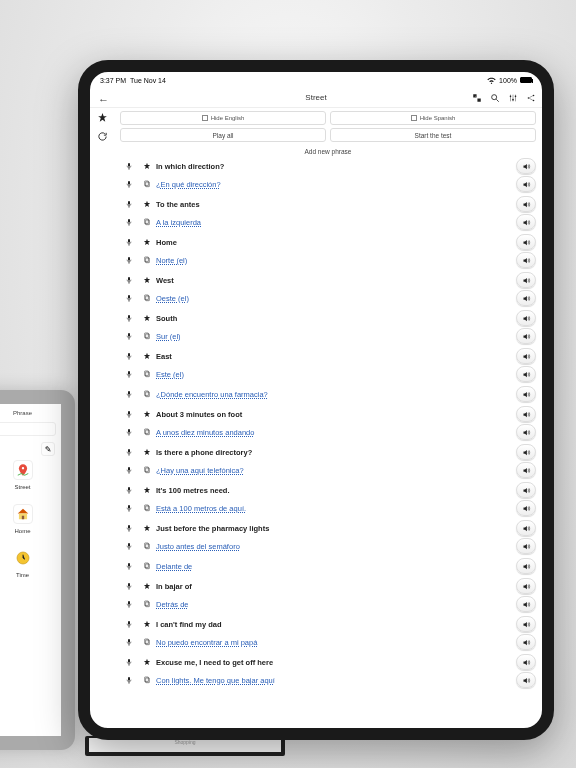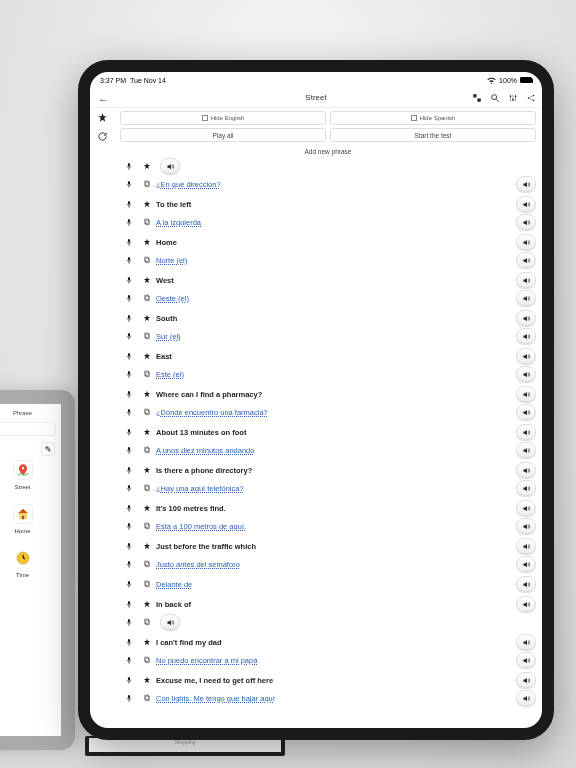--- a/index.html
+++ b/index.html
@@ -219,20 +219,21 @@
             <svg viewBox="0 0 24 24">
               <rect x="9" y="3" width="6" height="11" rx="3" fill="#222"></rect>
               <path fill="none" stroke="#222" stroke-width="1.5" d="M6 11a6 6 0 0 0 12 0M12 17v4M9 21h6"></path>
             </svg>
           </div>
           <div class="pr-ico">
             <svg viewBox="0 0 24 24">
               <path fill="#222" d="M12 2l2.5 7h7l-5.7 4.3L18 21l-6-4-6 4 2.2-7.7L2.5 9h7z"></path>
             </svg>
           </div>
+          <div class="pr-text">In which direction?</div>
           <div class="speaker-btn">
             <svg viewBox="0 0 24 24">
               <path fill="#222" d="M4 9v6h4l5 4V5L8 9z"></path>
               <path fill="none" stroke="#222" stroke-width="1.5" d="M16 8c1.5 1.5 1.5 6.5 0 8M18.5 6c2.5 2.5 2.5 9.5 0 12"></path>
             </svg>
           </div>
         </div>
         <div class="pr row2">
           <div class="pr-ico">
             <svg viewBox="0 0 24 24">
@@ -261,21 +262,21 @@
             <svg viewBox="0 0 24 24">
               <rect x="9" y="3" width="6" height="11" rx="3" fill="#222"></rect>
               <path fill="none" stroke="#222" stroke-width="1.5" d="M6 11a6 6 0 0 0 12 0M12 17v4M9 21h6"></path>
             </svg>
           </div>
           <div class="pr-ico">
             <svg viewBox="0 0 24 24">
               <path fill="#222" d="M12 2l2.5 7h7l-5.7 4.3L18 21l-6-4-6 4 2.2-7.7L2.5 9h7z"></path>
             </svg>
           </div>
-          <div class="pr-text">To the left</div>
+          <div class="pr-text">To the antes</div>
           <div class="speaker-btn">
             <svg viewBox="0 0 24 24">
               <path fill="#222" d="M4 9v6h4l5 4V5L8 9z"></path>
               <path fill="none" stroke="#222" stroke-width="1.5" d="M16 8c1.5 1.5 1.5 6.5 0 8M18.5 6c2.5 2.5 2.5 9.5 0 12"></path>
             </svg>
           </div>
         </div>
         <div class="pr row2">
           <div class="pr-ico">
             <svg viewBox="0 0 24 24">
@@ -464,40 +465,20 @@
           <div class="pr-text pr-trans">Este (el)</div>
           <div class="speaker-btn">
             <svg viewBox="0 0 24 24">
               <path fill="#222" d="M4 9v6h4l5 4V5L8 9z"></path>
               <path fill="none" stroke="#222" stroke-width="1.5" d="M16 8c1.5 1.5 1.5 6.5 0 8M18.5 6c2.5 2.5 2.5 9.5 0 12"></path>
             </svg>
           </div>
         </div>
       </div>
       <div class="phrase">
-        <div class="pr">
-          <div class="pr-ico">
-            <svg viewBox="0 0 24 24">
-              <rect x="9" y="3" width="6" height="11" rx="3" fill="#222"></rect>
-              <path fill="none" stroke="#222" stroke-width="1.5" d="M6 11a6 6 0 0 0 12 0M12 17v4M9 21h6"></path>
-            </svg>
-          </div>
-          <div class="pr-ico">
-            <svg viewBox="0 0 24 24">
-              <path fill="#222" d="M12 2l2.5 7h7l-5.7 4.3L18 21l-6-4-6 4 2.2-7.7L2.5 9h7z"></path>
-            </svg>
-          </div>
-          <div class="pr-text">Where can I find a pharmacy?</div>
-          <div class="speaker-btn">
-            <svg viewBox="0 0 24 24">
-              <path fill="#222" d="M4 9v6h4l5 4V5L8 9z"></path>
-              <path fill="none" stroke="#222" stroke-width="1.5" d="M16 8c1.5 1.5 1.5 6.5 0 8M18.5 6c2.5 2.5 2.5 9.5 0 12"></path>
-            </svg>
-          </div>
-        </div>
         <div class="pr row2">
           <div class="pr-ico">
             <svg viewBox="0 0 24 24">
               <rect x="9" y="3" width="6" height="11" rx="3" fill="#222"></rect>
               <path fill="none" stroke="#222" stroke-width="1.5" d="M6 11a6 6 0 0 0 12 0M12 17v4M9 21h6"></path>
             </svg>
           </div>
           <div class="pr-ico">
             <svg viewBox="0 0 24 24">
               <rect x="5" y="3" width="11" height="14" rx="1" fill="none" stroke="#222" stroke-width="1.5"></rect>
@@ -519,21 +500,21 @@
             <svg viewBox="0 0 24 24">
               <rect x="9" y="3" width="6" height="11" rx="3" fill="#222"></rect>
               <path fill="none" stroke="#222" stroke-width="1.5" d="M6 11a6 6 0 0 0 12 0M12 17v4M9 21h6"></path>
             </svg>
           </div>
           <div class="pr-ico">
             <svg viewBox="0 0 24 24">
               <path fill="#222" d="M12 2l2.5 7h7l-5.7 4.3L18 21l-6-4-6 4 2.2-7.7L2.5 9h7z"></path>
             </svg>
           </div>
-          <div class="pr-text">About 13 minutes on foot</div>
+          <div class="pr-text">About 3 minutes on foot</div>
           <div class="speaker-btn">
             <svg viewBox="0 0 24 24">
               <path fill="#222" d="M4 9v6h4l5 4V5L8 9z"></path>
               <path fill="none" stroke="#222" stroke-width="1.5" d="M16 8c1.5 1.5 1.5 6.5 0 8M18.5 6c2.5 2.5 2.5 9.5 0 12"></path>
             </svg>
           </div>
         </div>
         <div class="pr row2">
           <div class="pr-ico">
             <svg viewBox="0 0 24 24">
@@ -605,21 +586,21 @@
             <svg viewBox="0 0 24 24">
               <rect x="9" y="3" width="6" height="11" rx="3" fill="#222"></rect>
               <path fill="none" stroke="#222" stroke-width="1.5" d="M6 11a6 6 0 0 0 12 0M12 17v4M9 21h6"></path>
             </svg>
           </div>
           <div class="pr-ico">
             <svg viewBox="0 0 24 24">
               <path fill="#222" d="M12 2l2.5 7h7l-5.7 4.3L18 21l-6-4-6 4 2.2-7.7L2.5 9h7z"></path>
             </svg>
           </div>
-          <div class="pr-text">It's 100 metres find.</div>
+          <div class="pr-text">It's 100 metres need.</div>
           <div class="speaker-btn">
             <svg viewBox="0 0 24 24">
               <path fill="#222" d="M4 9v6h4l5 4V5L8 9z"></path>
               <path fill="none" stroke="#222" stroke-width="1.5" d="M16 8c1.5 1.5 1.5 6.5 0 8M18.5 6c2.5 2.5 2.5 9.5 0 12"></path>
             </svg>
           </div>
         </div>
         <div class="pr row2">
           <div class="pr-ico">
             <svg viewBox="0 0 24 24">
@@ -648,21 +629,21 @@
             <svg viewBox="0 0 24 24">
               <rect x="9" y="3" width="6" height="11" rx="3" fill="#222"></rect>
               <path fill="none" stroke="#222" stroke-width="1.5" d="M6 11a6 6 0 0 0 12 0M12 17v4M9 21h6"></path>
             </svg>
           </div>
           <div class="pr-ico">
             <svg viewBox="0 0 24 24">
               <path fill="#222" d="M12 2l2.5 7h7l-5.7 4.3L18 21l-6-4-6 4 2.2-7.7L2.5 9h7z"></path>
             </svg>
           </div>
-          <div class="pr-text">Just before the traffic which</div>
+          <div class="pr-text">Just before the pharmacy lights</div>
           <div class="speaker-btn">
             <svg viewBox="0 0 24 24">
               <path fill="#222" d="M4 9v6h4l5 4V5L8 9z"></path>
               <path fill="none" stroke="#222" stroke-width="1.5" d="M16 8c1.5 1.5 1.5 6.5 0 8M18.5 6c2.5 2.5 2.5 9.5 0 12"></path>
             </svg>
           </div>
         </div>
         <div class="pr row2">
           <div class="pr-ico">
             <svg viewBox="0 0 24 24">
@@ -714,41 +695,42 @@
             <svg viewBox="0 0 24 24">
               <rect x="9" y="3" width="6" height="11" rx="3" fill="#222"></rect>
               <path fill="none" stroke="#222" stroke-width="1.5" d="M6 11a6 6 0 0 0 12 0M12 17v4M9 21h6"></path>
             </svg>
           </div>
           <div class="pr-ico">
             <svg viewBox="0 0 24 24">
               <path fill="#222" d="M12 2l2.5 7h7l-5.7 4.3L18 21l-6-4-6 4 2.2-7.7L2.5 9h7z"></path>
             </svg>
           </div>
-          <div class="pr-text">In back of</div>
-          <div class="speaker-btn">
-            <svg viewBox="0 0 24 24">
-              <path fill="#222" d="M4 9v6h4l5 4V5L8 9z"></path>
-              <path fill="none" stroke="#222" stroke-width="1.5" d="M16 8c1.5 1.5 1.5 6.5 0 8M18.5 6c2.5 2.5 2.5 9.5 0 12"></path>
-            </svg>
-          </div>
-        </div>
-        <div class="pr row2">
-          <div class="pr-ico">
-            <svg viewBox="0 0 24 24">
-              <rect x="9" y="3" width="6" height="11" rx="3" fill="#222"></rect>
-              <path fill="none" stroke="#222" stroke-width="1.5" d="M6 11a6 6 0 0 0 12 0M12 17v4M9 21h6"></path>
-            </svg>
-          </div>
-          <div class="pr-ico">
-            <svg viewBox="0 0 24 24">
-              <rect x="5" y="3" width="11" height="14" rx="1" fill="none" stroke="#222" stroke-width="1.5"></rect>
-              <rect x="8" y="6" width="11" height="14" rx="1" fill="none" stroke="#222" stroke-width="1.5"></rect>
-            </svg>
-          </div>
+          <div class="pr-text">In bajar of</div>
+          <div class="speaker-btn">
+            <svg viewBox="0 0 24 24">
+              <path fill="#222" d="M4 9v6h4l5 4V5L8 9z"></path>
+              <path fill="none" stroke="#222" stroke-width="1.5" d="M16 8c1.5 1.5 1.5 6.5 0 8M18.5 6c2.5 2.5 2.5 9.5 0 12"></path>
+            </svg>
+          </div>
+        </div>
+        <div class="pr row2">
+          <div class="pr-ico">
+            <svg viewBox="0 0 24 24">
+              <rect x="9" y="3" width="6" height="11" rx="3" fill="#222"></rect>
+              <path fill="none" stroke="#222" stroke-width="1.5" d="M6 11a6 6 0 0 0 12 0M12 17v4M9 21h6"></path>
+            </svg>
+          </div>
+          <div class="pr-ico">
+            <svg viewBox="0 0 24 24">
+              <rect x="5" y="3" width="11" height="14" rx="1" fill="none" stroke="#222" stroke-width="1.5"></rect>
+              <rect x="8" y="6" width="11" height="14" rx="1" fill="none" stroke="#222" stroke-width="1.5"></rect>
+            </svg>
+          </div>
+          <div class="pr-text pr-trans">Detrás de</div>
           <div class="speaker-btn">
             <svg viewBox="0 0 24 24">
               <path fill="#222" d="M4 9v6h4l5 4V5L8 9z"></path>
               <path fill="none" stroke="#222" stroke-width="1.5" d="M16 8c1.5 1.5 1.5 6.5 0 8M18.5 6c2.5 2.5 2.5 9.5 0 12"></path>
             </svg>
           </div>
         </div>
       </div>
       <div class="phrase">
         <div class="pr">

